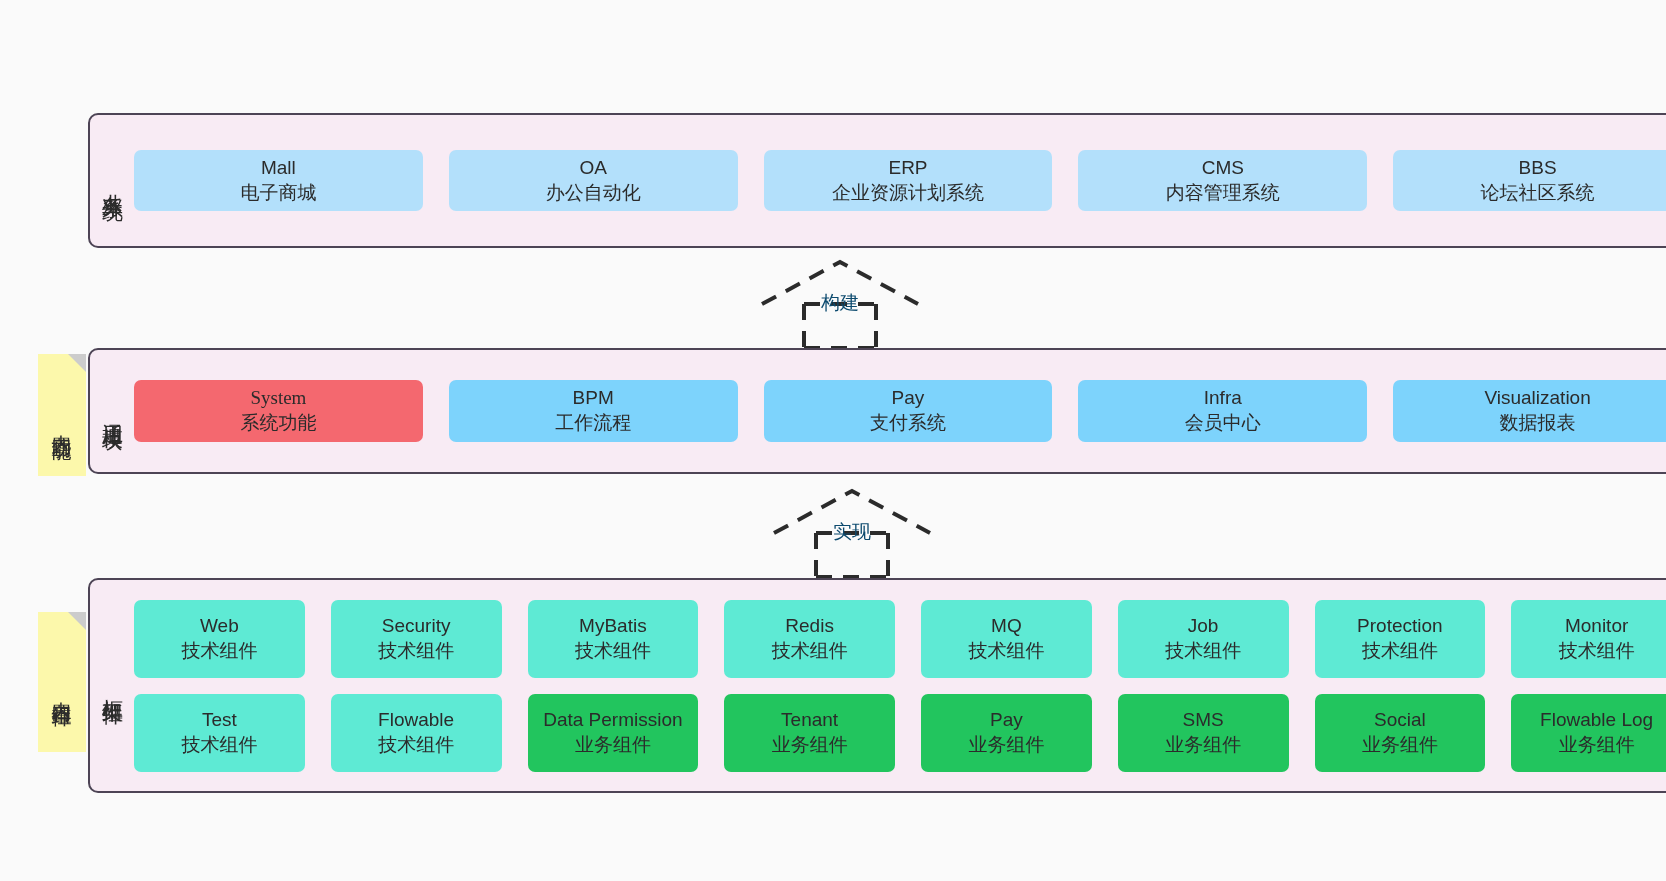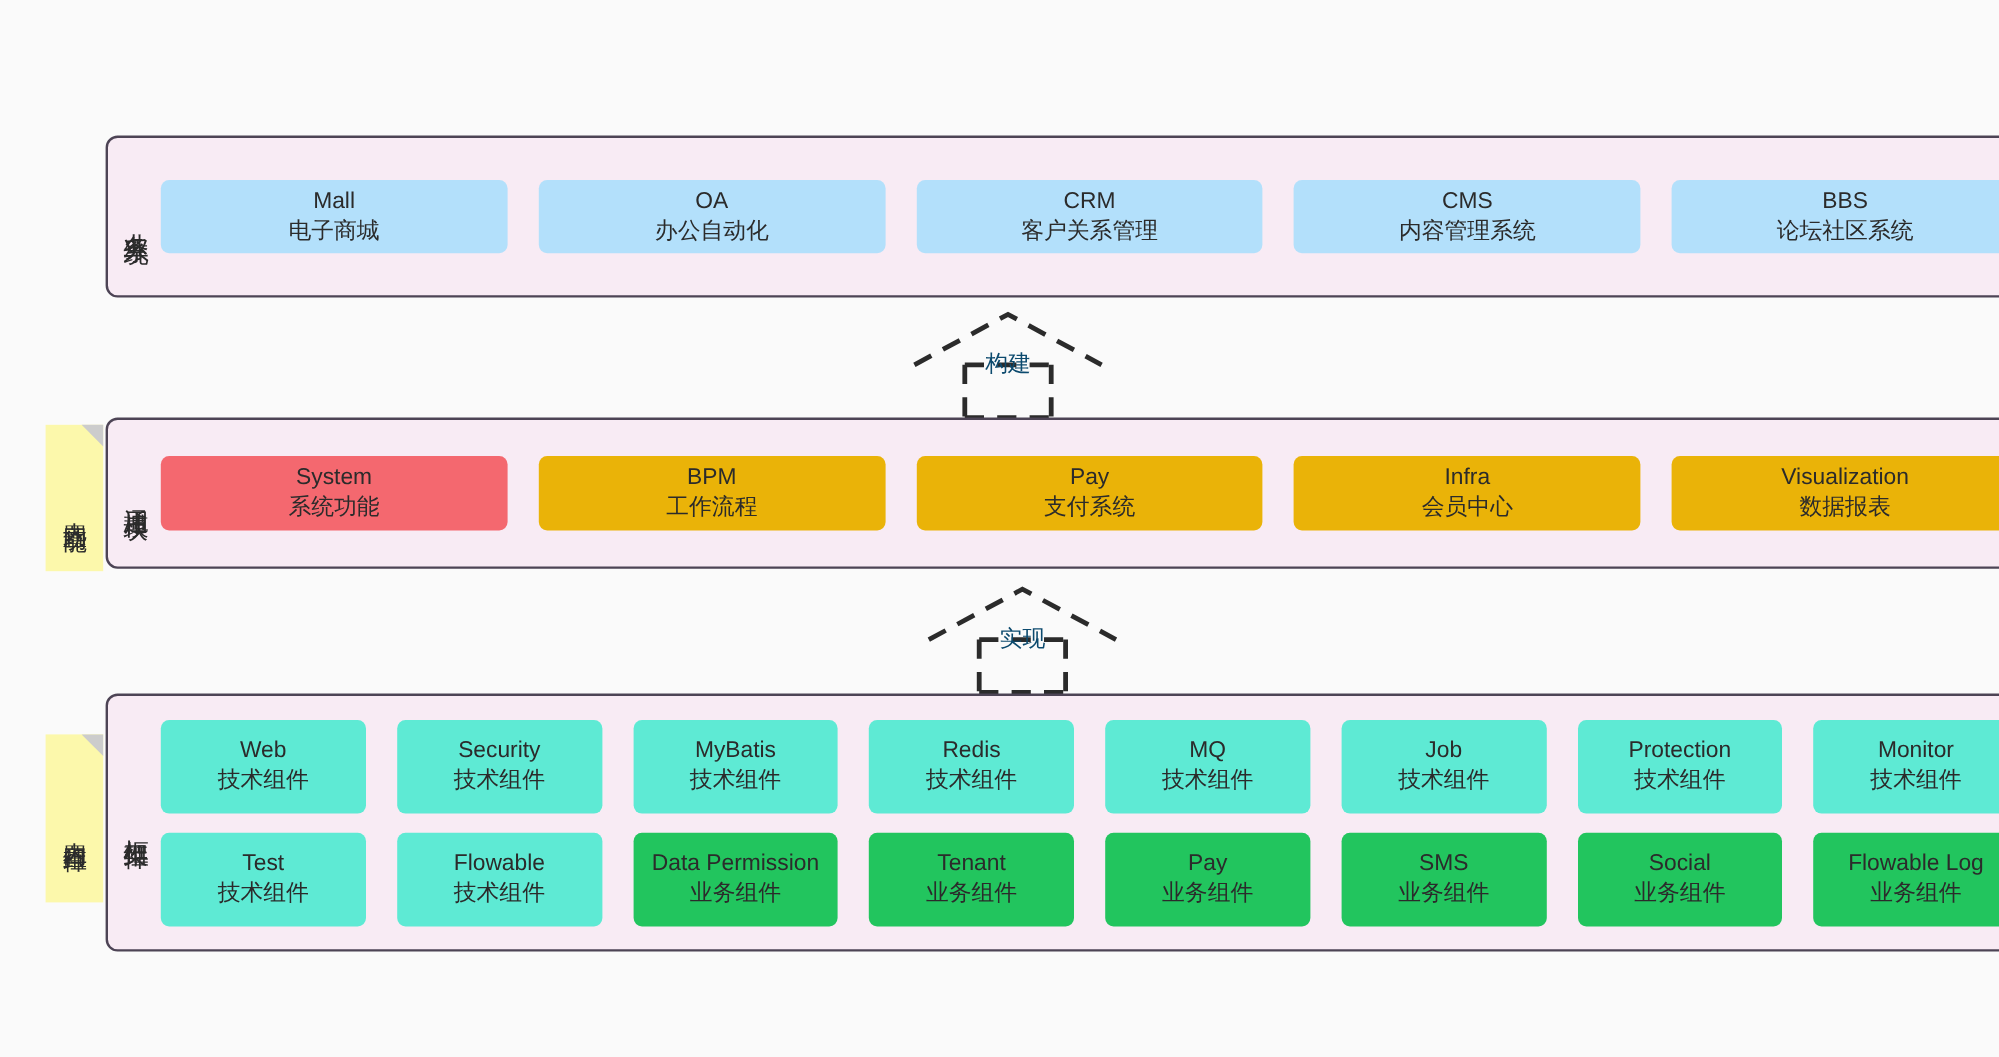--- a/index.html
+++ b/index.html
@@ -68,22 +68,22 @@
     color: #2b2b2b;
     box-sizing: border-box;
     padding: 6px 4px;
     min-width: 0;
   }
   .card .l1 { white-space: nowrap; }
   .card .l2 { white-space: nowrap; }
   .card.wrap .l1 { white-space: normal; }
 
   .c-blue        { background: #b3e0fb; }
-  .c-red         { background: #f4686f; }
-  .c-pink        { background: #eab308; }
+  .c-red         { background: #f4686f; font-family: Liberation Serif, serif; }
+  .c-pink        { background: #7dd3fc; }
   .c-green       { background: #5eead4; }
   .c-green-light { background: #22c55e; }
 
   
   .sticky {
     position: absolute;
     background: #fcf8ab;
     width: 48px;
     display: flex;
     align-items: center;
@@ -136,22 +136,22 @@
     <div class="row">
       <div class="card c-blue">
         <span class="l1">Mall</span>
         <span class="l2">电子商城</span>
       </div>
       <div class="card c-blue">
         <span class="l1">OA</span>
         <span class="l2">办公自动化</span>
       </div>
       <div class="card c-blue">
-        <span class="l1">CRM</span>
-        <span class="l2">客户关系管理</span>
+        <span class="l1">ERP</span>
+        <span class="l2">企业资源计划系统</span>
       </div>
       <div class="card c-blue">
         <span class="l1">CMS</span>
         <span class="l2">内容管理系统</span>
       </div>
       <div class="card c-blue">
         <span class="l1">BBS</span>
         <span class="l2">论坛社区系统</span>
       </div>
     </div>

